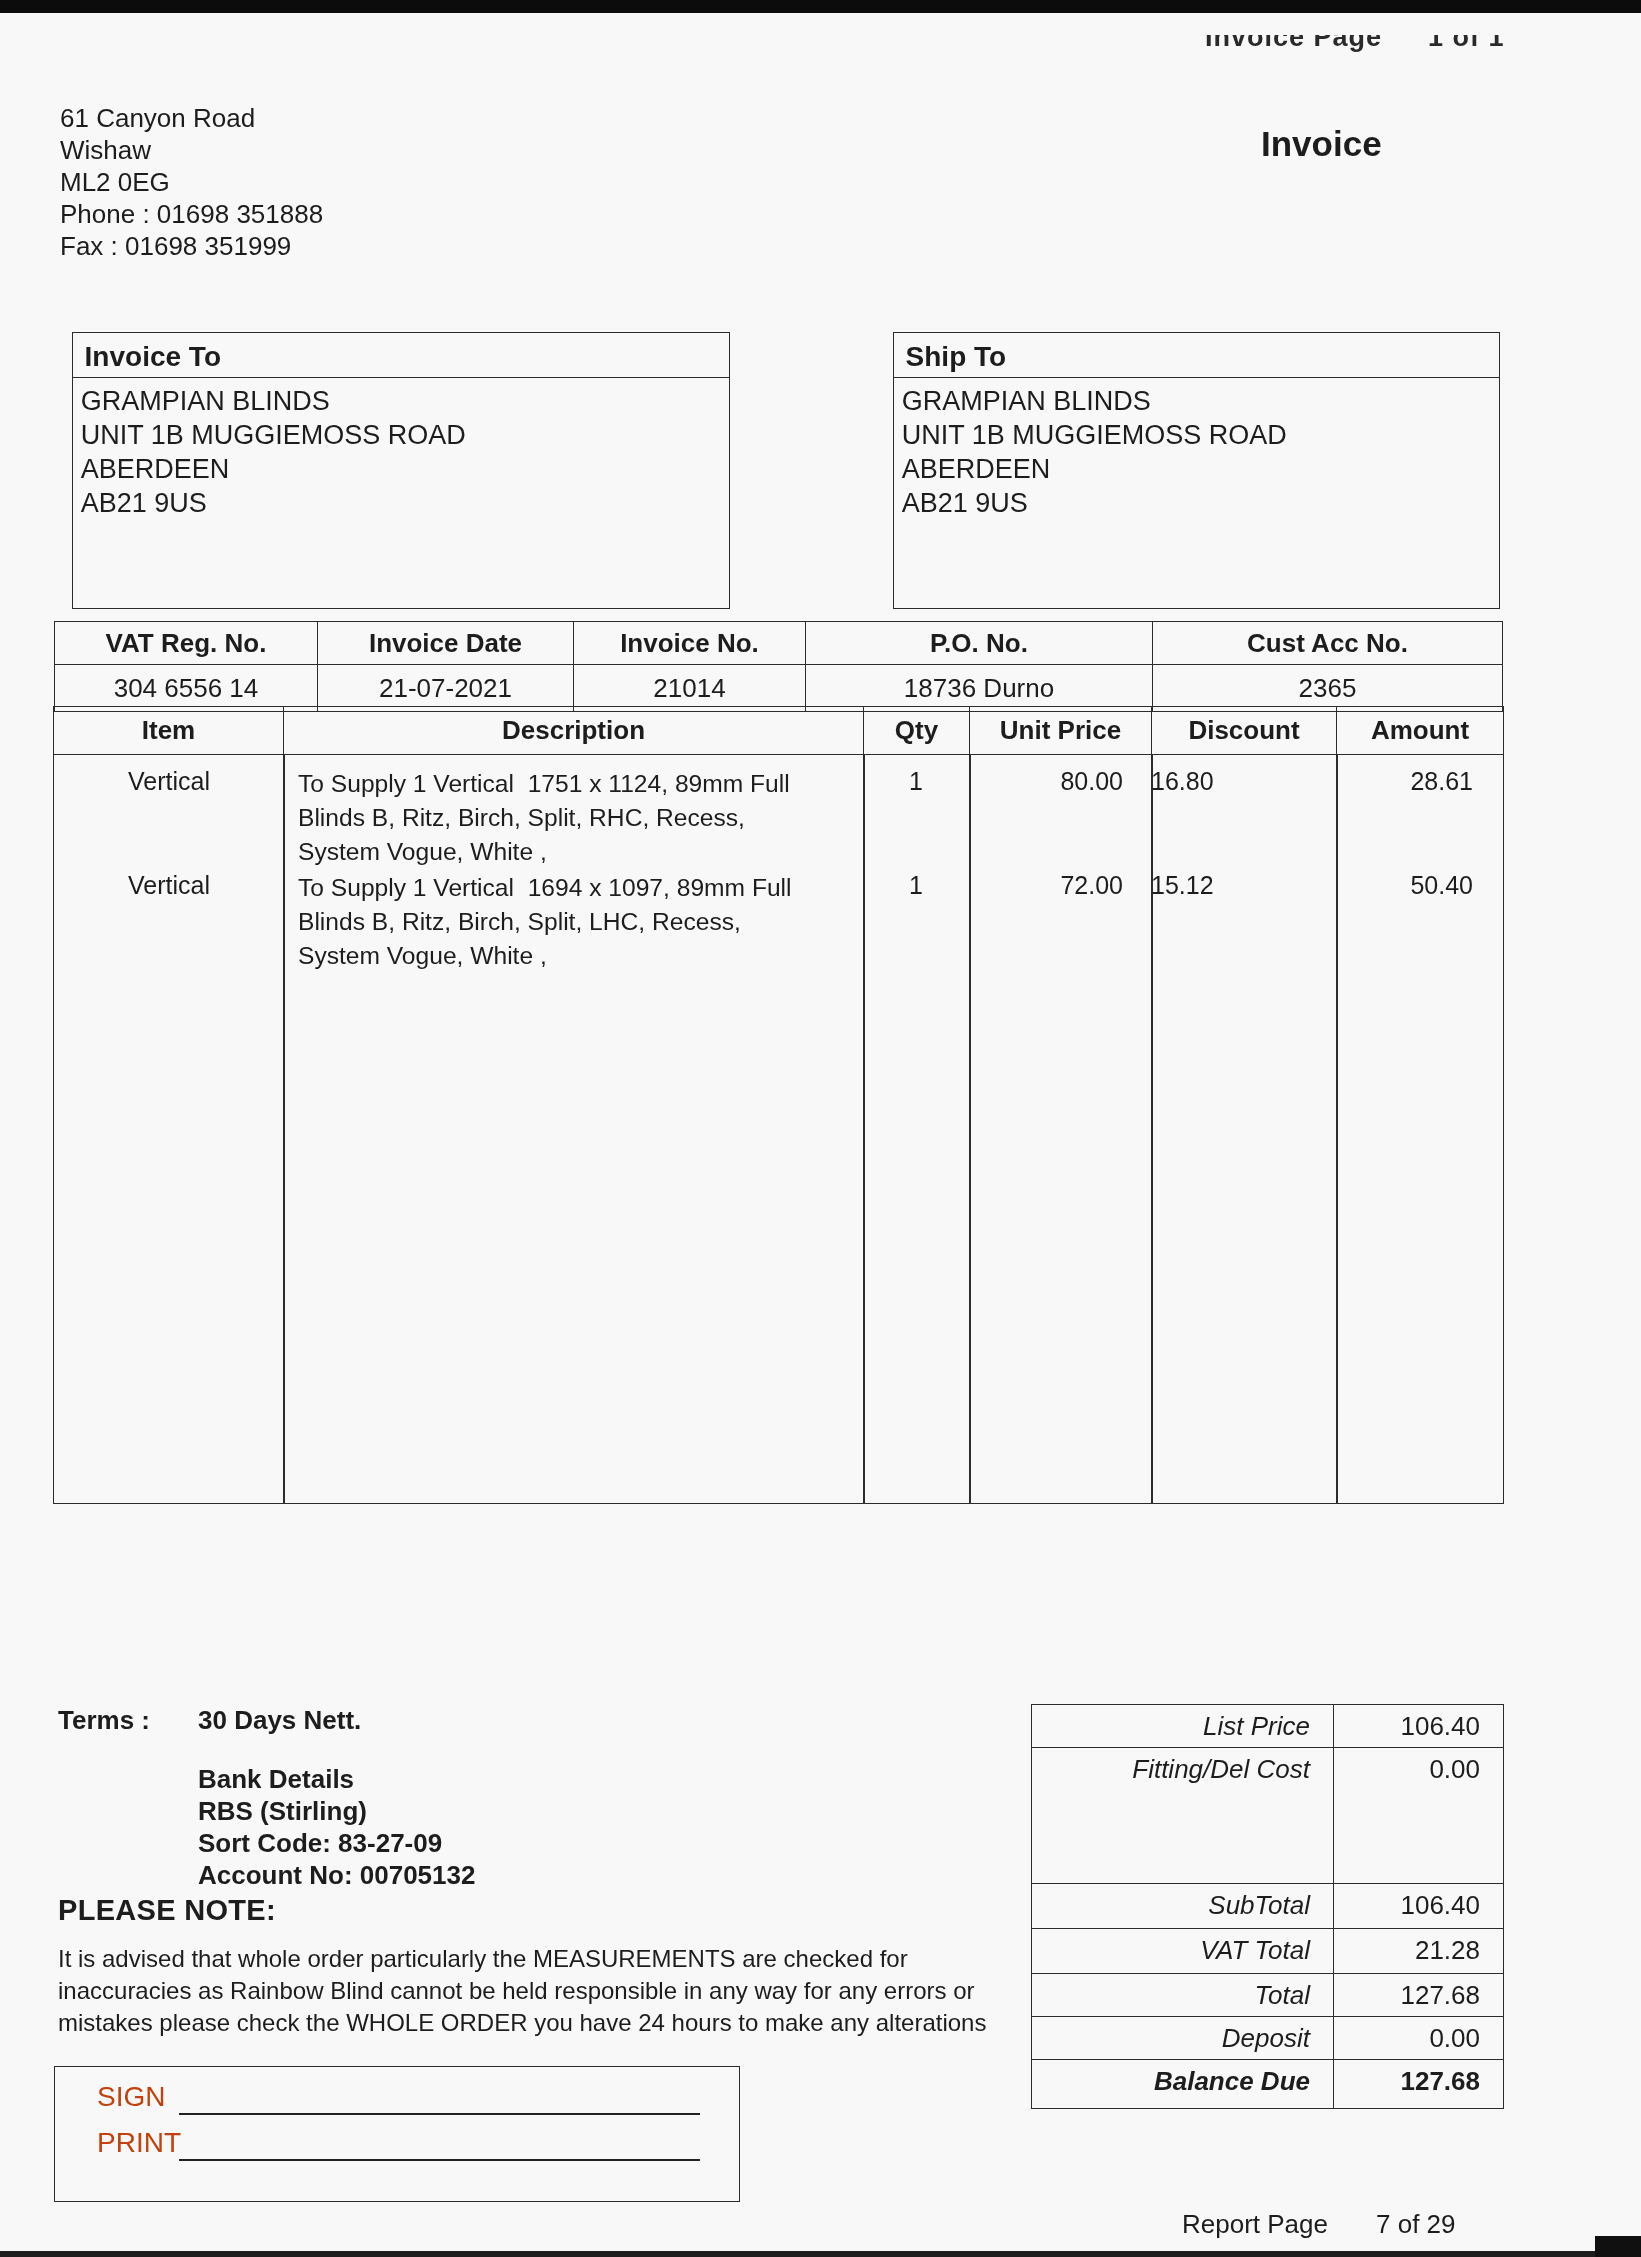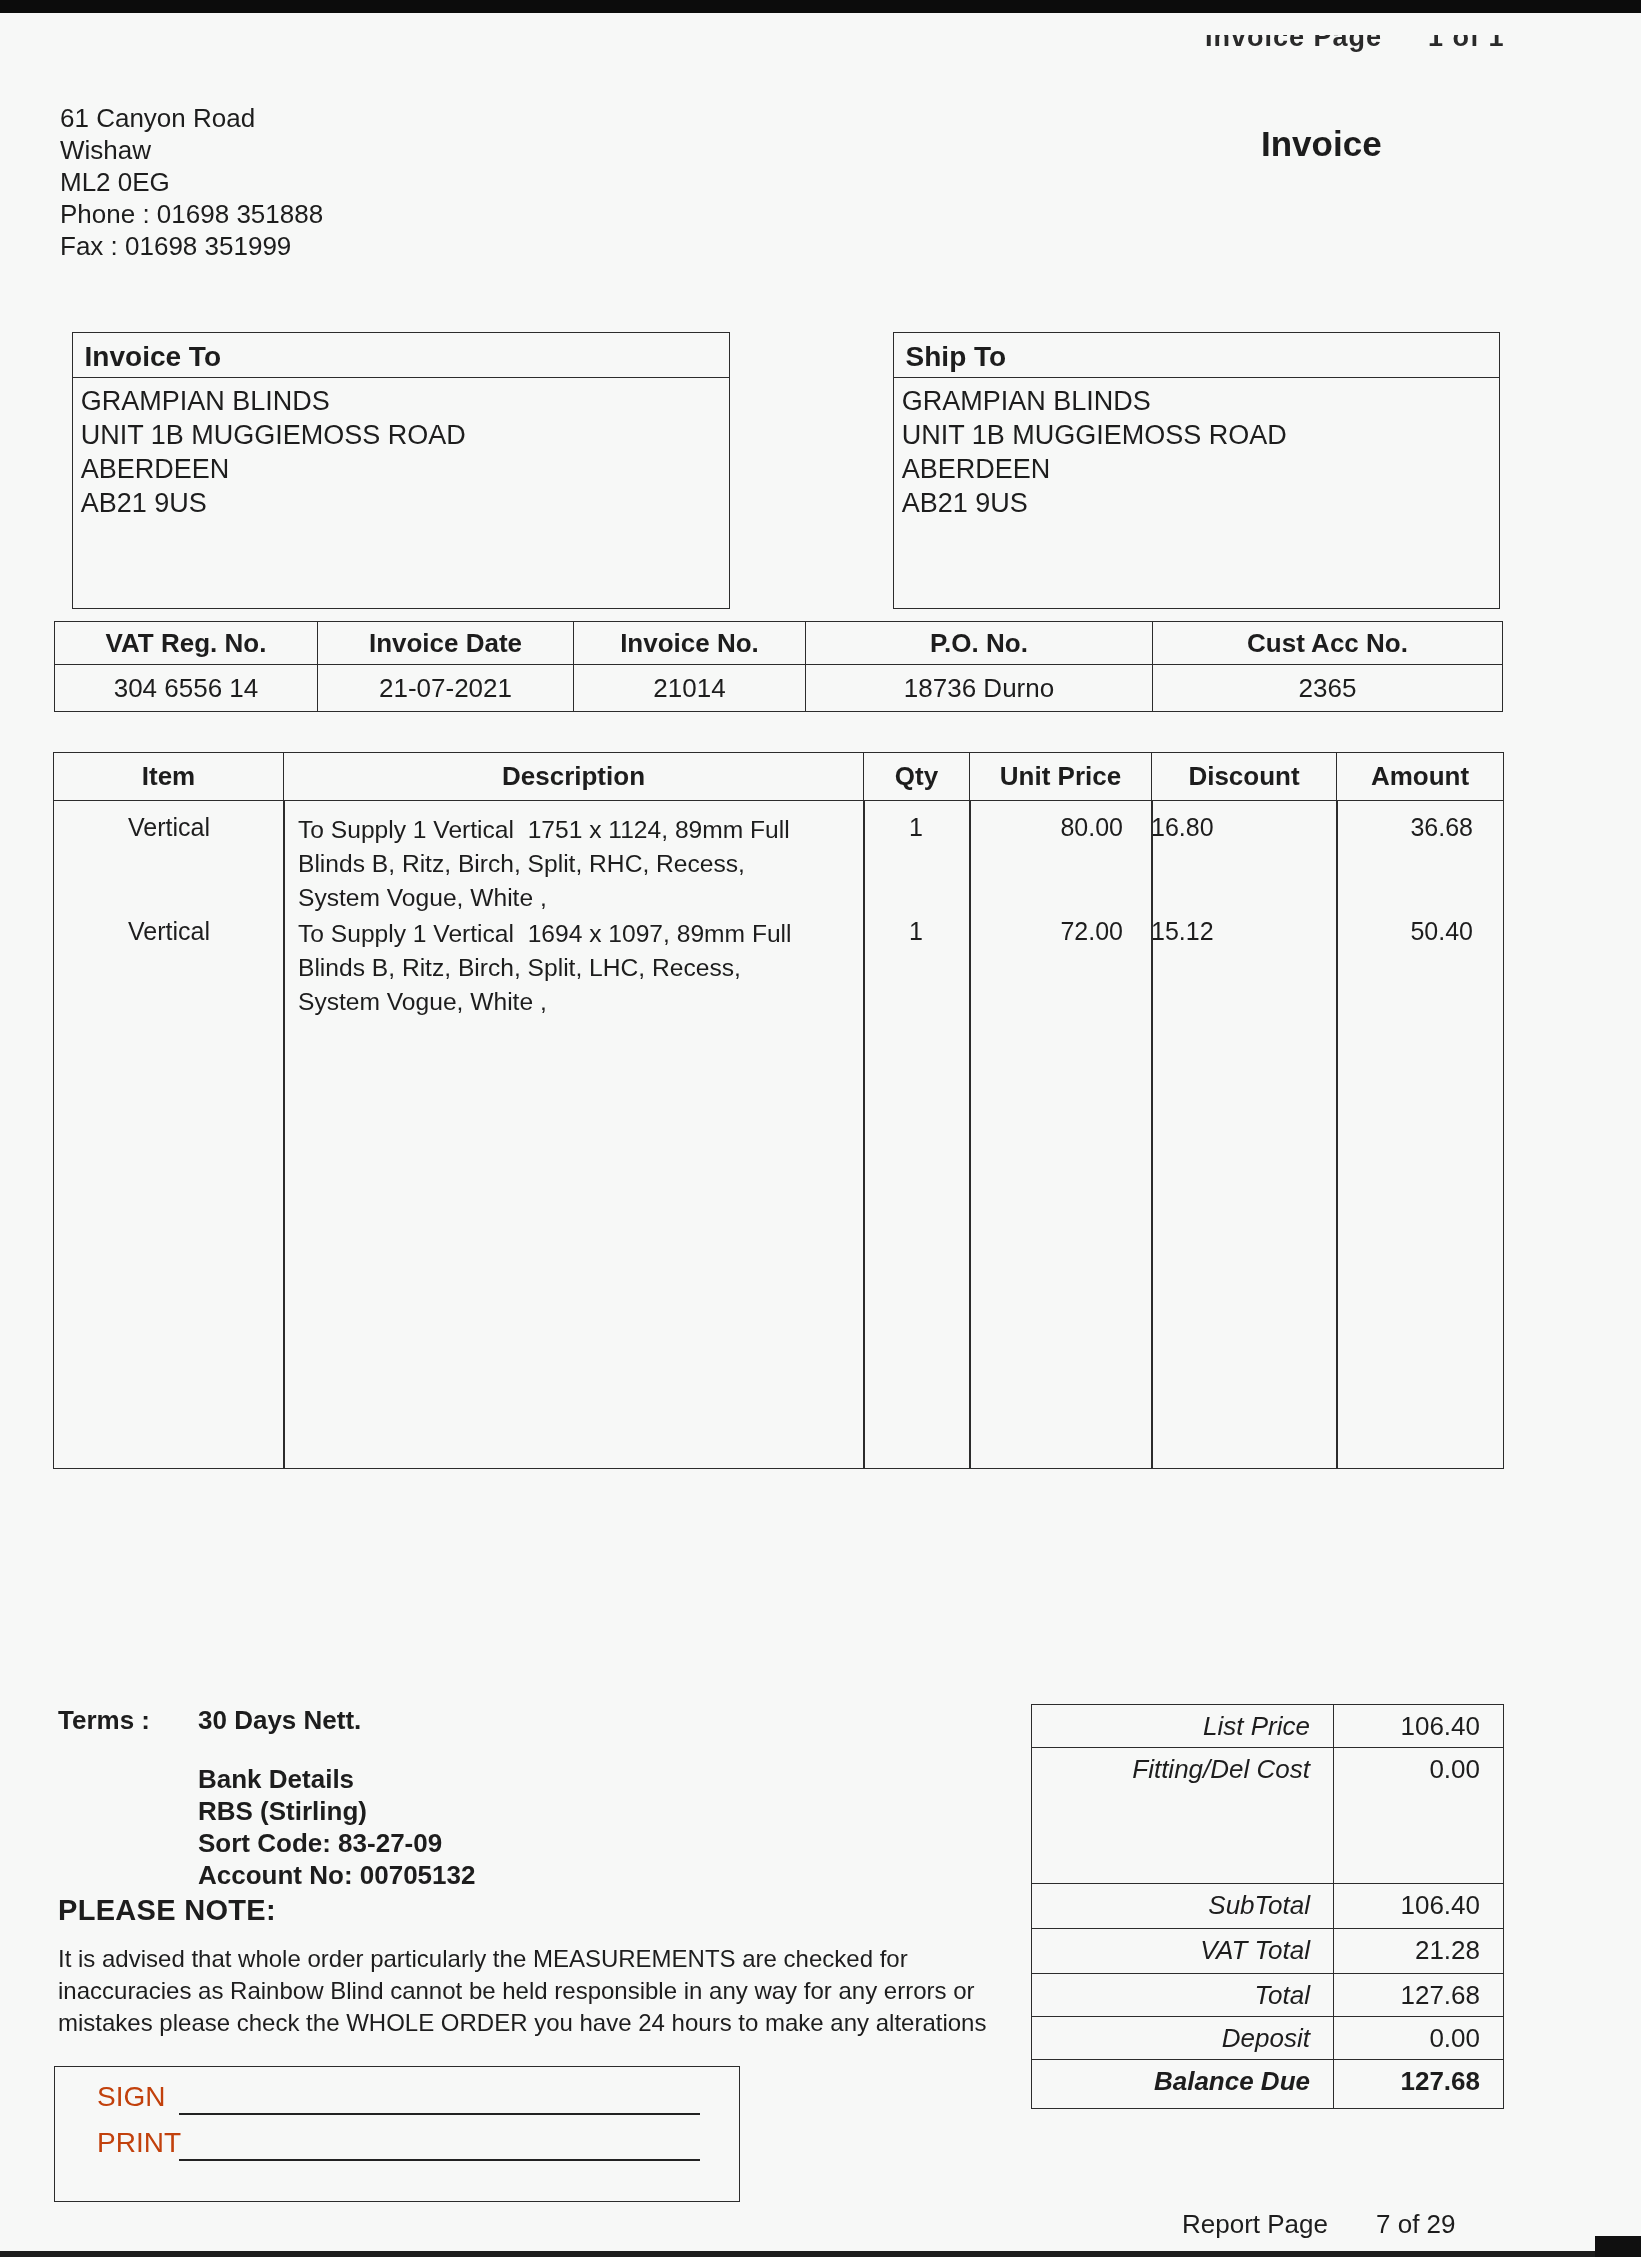--- a/index.html
+++ b/index.html
@@ -39,21 +39,21 @@
     position:absolute;left:54px;top:621px;width:1449px;height:91px;
     border:1.9px solid #2c2c2c;box-sizing:border-box;
     display:grid;grid-template-columns:263px 256px 232px 347px 1fr;grid-template-rows:43px 1fr;
   }
   .info-table .c{display:flex;align-items:center;justify-content:center;
     border-right:1.9px solid #2c2c2c;font-size:26px;}
   .info-table .c.last{border-right:none;}
   .info-table .h{font-weight:bold;border-bottom:1.9px solid #2c2c2c;}
 
   
-  .items-table{position:absolute;left:53px;top:752px;width:1451px;height:717px;
+  .items-table{position:absolute;left:53px;top:706px;width:1451px;height:798px;
     border:1.9px solid #2c2c2c;box-sizing:border-box;}
   .items-header{display:grid;grid-template-columns:230px 580px 106px 182px 185px 1fr;
     height:48px;border-bottom:1.9px solid #2c2c2c;box-sizing:border-box;}
   .items-header>div{display:flex;align-items:center;justify-content:center;
     border-right:1.9px solid #2c2c2c;font-weight:bold;font-size:26px;}
   .items-header>div.last{border-right:none;}
   .items-body{position:relative;height:calc(100% - 48px);}
   .vline{position:absolute;top:0;bottom:0;width:1.9px;background:#2c2c2c;}
   .vl-1{left:229px;}.vl-2{left:809px;}.vl-3{left:915px;}.vl-4{left:1097px;}.vl-5{left:1282px;}
   .item-row{position:absolute;left:0;width:100%;}
@@ -170,21 +170,21 @@
       <div class="vline vl-5"></div>
 
       <div class="item-row" style="top:11.6px;">
         <div class="cell cell-item">Vertical</div>
         <div class="cell cell-desc">To Supply 1 Vertical  1751 x 1124, 89mm Full
 Blinds B, Ritz, Birch, Split, RHC, Recess,
 System Vogue, White ,</div>
         <div class="cell cell-qty">1</div>
         <div class="cell cell-up">80.00</div>
         <div class="cell cell-disc">16.80</div>
-        <div class="cell cell-amt">36.68</div>
+        <div class="cell cell-amt">28.61</div>
       </div>
 
       <div class="item-row" style="top:116px;">
         <div class="cell cell-item">Vertical</div>
         <div class="cell cell-desc">To Supply 1 Vertical  1694 x 1097, 89mm Full
 Blinds B, Ritz, Birch, Split, LHC, Recess,
 System Vogue, White ,</div>
         <div class="cell cell-qty">1</div>
         <div class="cell cell-up">72.00</div>
         <div class="cell cell-disc">15.12</div>

